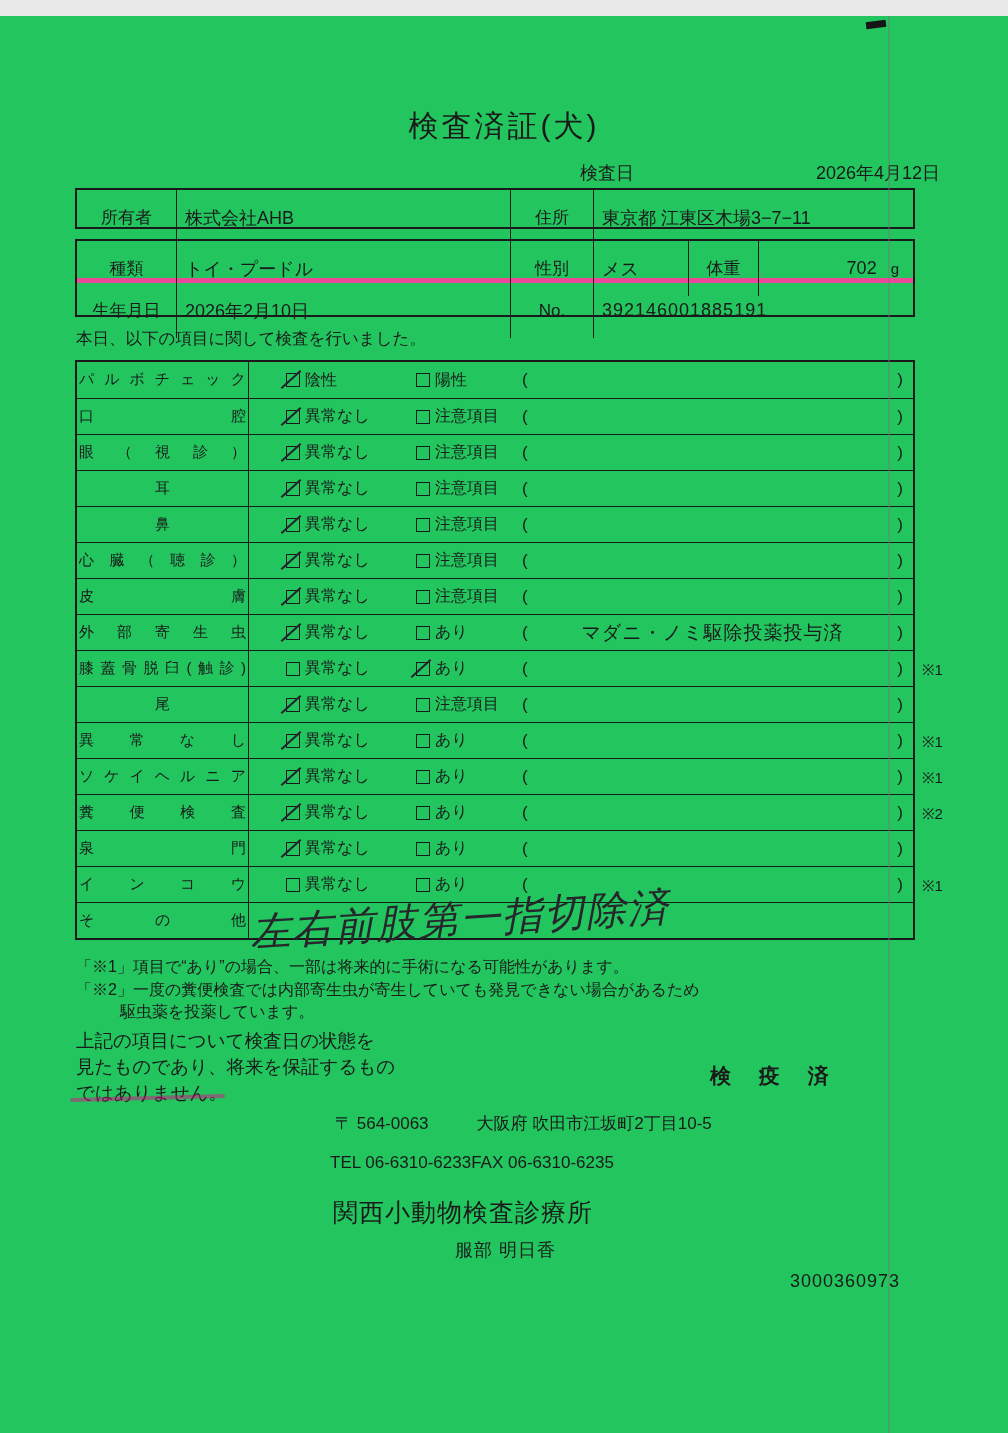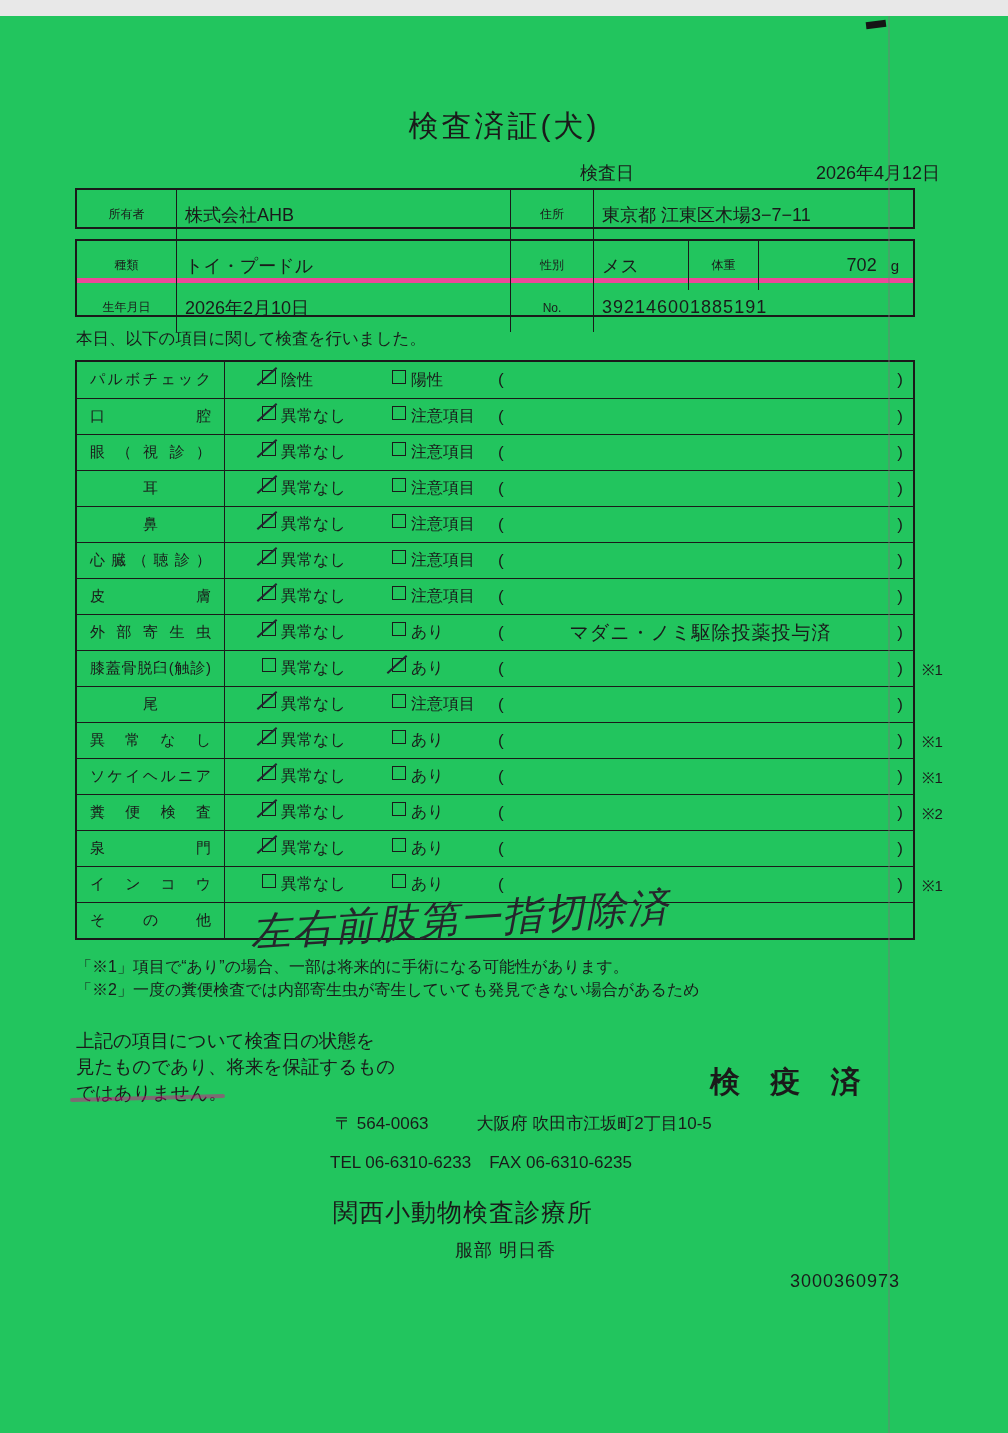--- a/index.html
+++ b/index.html
@@ -26,56 +26,56 @@
   .tbl { position: absolute; left: 75px; width: 840px; border: 2px solid #1a1a1a; z-index: 5; background: transparent; }
   .trow { display: grid; height: 37px; align-items: center; }
   .trow + .trow { border-top: 5px solid #ec4899; }
   .owner-tbl { top: 172px; }
   .owner-tbl .trow { grid-template-columns: 99px 334px 83px 1fr; }
   .pet-tbl { top: 223px; }
   .pet-row1 { grid-template-columns: 99px 334px 83px 95px 70px 1fr; }
   .pet-row2 { grid-template-columns: 99px 334px 83px 1fr; }
   .cell { height: 100%; display: flex; align-items: center; font-size: 18px; padding: 12px 8px; border-left: 1px solid #1a1a1a; }
   .cell:first-child { border-left: none; }
-  .cell.lab { justify-content: center; font-size: 12px; padding: 16px 4px; }
+  .cell.lab { justify-content: center; font-size: 17px; padding: 16px 4px; }
   .cell.val { justify-content: flex-start; }
   .cell.num { letter-spacing: 1px; }
   .cell.weight { justify-content: flex-end; padding-right: 14px; }
   .cell.weight .unit { font-size: 15px; margin-left: 14px; }
 
   .intro { position: absolute; left: 76px; top: 312px; font-size: 16.5px; }
 
   
   .checkup { position: absolute; left: 75px; top: 344px; width: 840px; border: 2px solid #1a1a1a; z-index: 5; }
   .crow { position: relative; display: flex; height: 36px; }
   .crow + .crow { border-top: 1px solid #1a1a1a; }
-  .clabel { width: 148px; flex: none; border-right: 1.5px solid #1a1a1a; font-size: 15px; line-height: 34px; padding: 0 13px; text-align: justify; text-align-last: justify; overflow: hidden; white-space: nowrap; }
+  .clabel { width: 172px; flex: none; border-right: 1.5px solid #1a1a1a; font-size: 15px; line-height: 34px; padding: 0 2px; text-align: justify; text-align-last: justify; overflow: hidden; white-space: nowrap; }
   .clabel.single { text-align-last: center; }
   .cbody { flex: 1; display: flex; align-items: center; }
-  .copt { display: flex; gap: 5px; font-size: 16px; flex: none; padding-left: 29px; }
+  .copt { display: flex; align-items: center; gap: 5px; font-size: 16px; flex: none; padding-left: 29px; }
   .copt1 { margin-left: 8px; width: 130px; }
   .copt2 { width: 135px; }
   .cbox { position: relative; width: 14px; height: 14px; border: 1.6px solid #1a1a1a; flex: none; }
   .cbox.checked::after { content: ''; position: absolute; left: -5px; bottom: -3px; width: 26px; height: 2px; background: #22222e; transform: rotate(-42deg); transform-origin: left bottom; }
   .cparen { flex: 1; display: flex; align-items: center; font-size: 17px; padding-right: 10px; }
   .cparen .popen, .cparen .pclose { flex: none; }
   .cremark { flex: 1; text-align: center; font-size: 19px; font-weight: 500; letter-spacing: 1px; }
   .cnote { position: absolute; left: calc(100% + 9px); top: 50%; transform: translateY(-50%); font-size: 15px; white-space: nowrap; }
 
   .handwriting { position: absolute; left: 250px; top: 876px; z-index: 20; font-family: "DejaVu Serif", serif; font-style: italic; font-size: 40px; letter-spacing: 2px; color: #26262c; transform: rotate(-3.5deg); white-space: nowrap; pointer-events: none; }
 
   .notes { position: absolute; left: 76px; top: 940px; font-size: 16px; line-height: 22.5px; }
   .notes .indent { padding-left: 44px; }
 
   .disclaimer { position: absolute; left: 76px; top: 1012px; font-size: 18.5px; line-height: 26px; }
 
-  .stamp { position: absolute; left: 710px; top: 1046px; font-size: 30px; font-weight: 600; letter-spacing: 11px; white-space: nowrap; text-align: center; }
+  .stamp { position: absolute; left: 710px; top: 1046px; font-size: 21px; font-weight: 600; letter-spacing: 11px; white-space: nowrap; text-align: center; }
 
   .addr-line { position: absolute; left: 335px; top: 1096px; font-size: 17px; display: flex; gap: 48px; white-space: nowrap; }
-  .tel-line { position: absolute; left: 330px; top: 1137px; font-size: 17px; display: flex; gap: 18px; white-space: nowrap; }
+  .tel-line { position: absolute; left: 330px; top: 1137px; font-size: 17px; display: flex; white-space: nowrap; }
   .clinic { position: absolute; left: 333px; top: 1180px; font-size: 25px; letter-spacing: 1px; }
   .vet { position: absolute; left: 455px; top: 1222px; font-size: 18px; letter-spacing: 1px; }
   .doc-number { position: absolute; left: 790px; top: 1255px; font-size: 18px; letter-spacing: 1px; }
 </style>
 </head>
 <body>
 
 <div class="page">
 
   <div class="scan-vline"></div>
@@ -402,20 +402,21 @@
           <div class="cbody"></div>
         </div>
       </div>
   </div>
 
   <div class="handwriting">左右前肢第一指切除済</div>
 
   <div class="notes">
     <div>「※1」項目で“あり”の場合、一部は将来的に手術になる可能性があります。</div>
     <div>「※2」一度の糞便検査では内部寄生虫が寄生していても発見できない場合があるため</div>
+    <div class="indent">駆虫薬を投薬しています。</div>
   </div>
 
   <div class="disclaimer">
     <div>上記の項目について検査日の状態を</div>
     <div>見たものであり、将来を保証するもの</div>
     <div>ではありません。</div>
   </div>
 
   <div class="stamp">検 疫 済</div>
 

